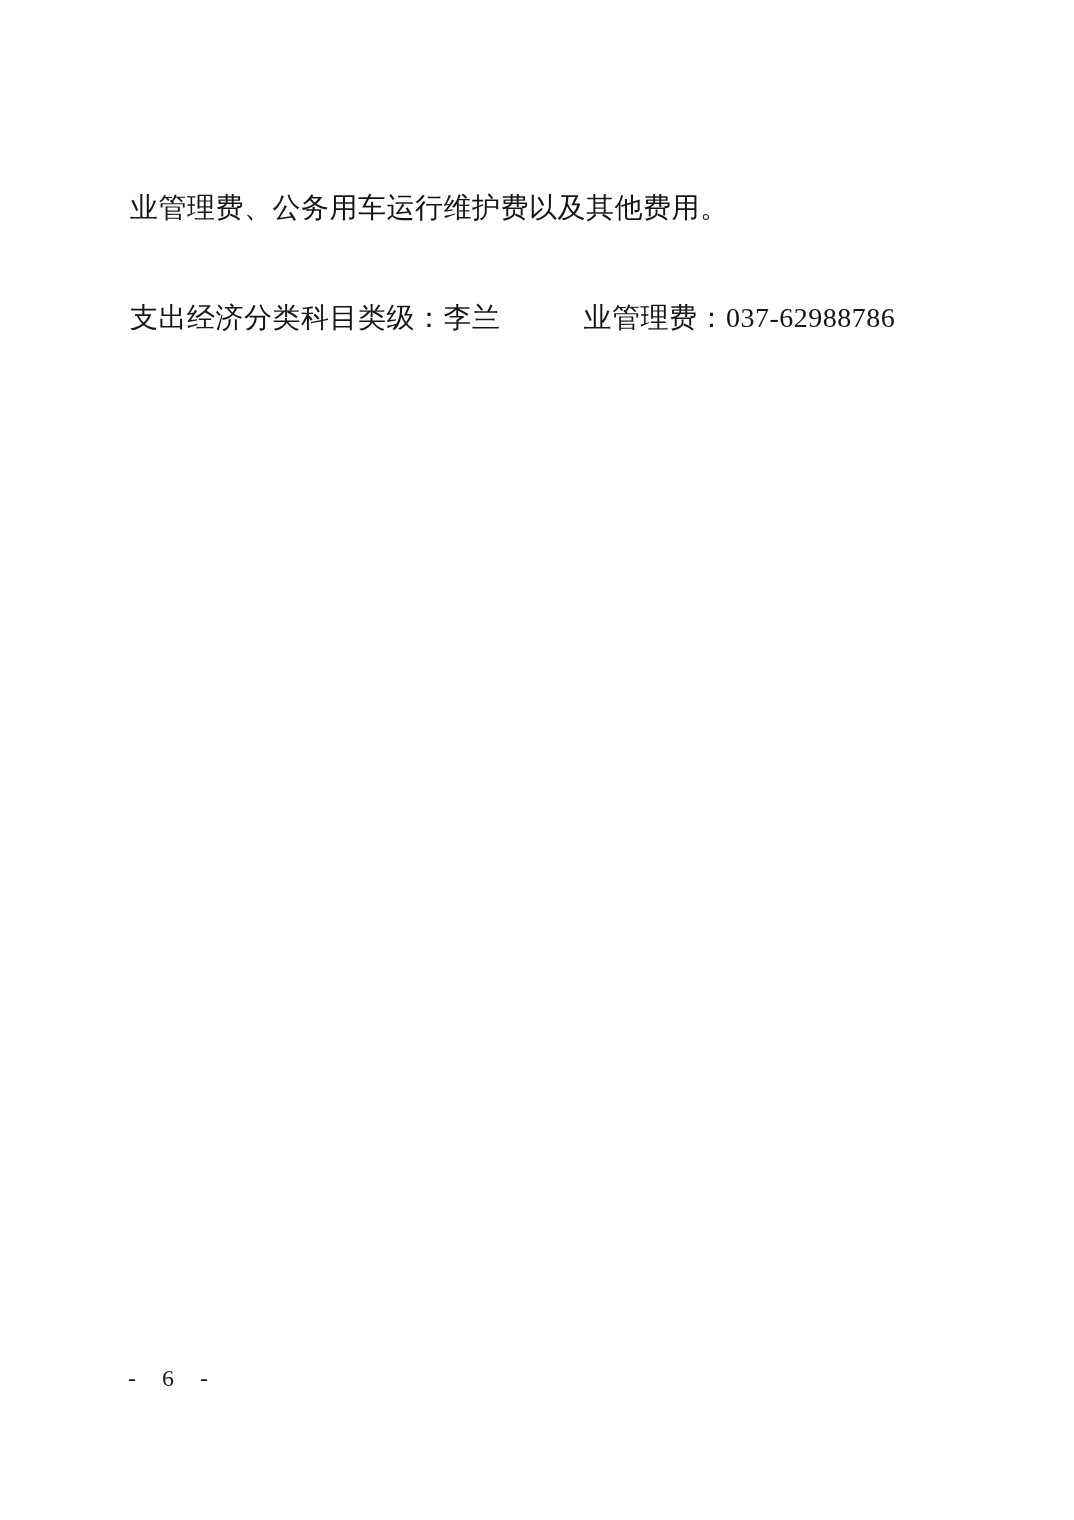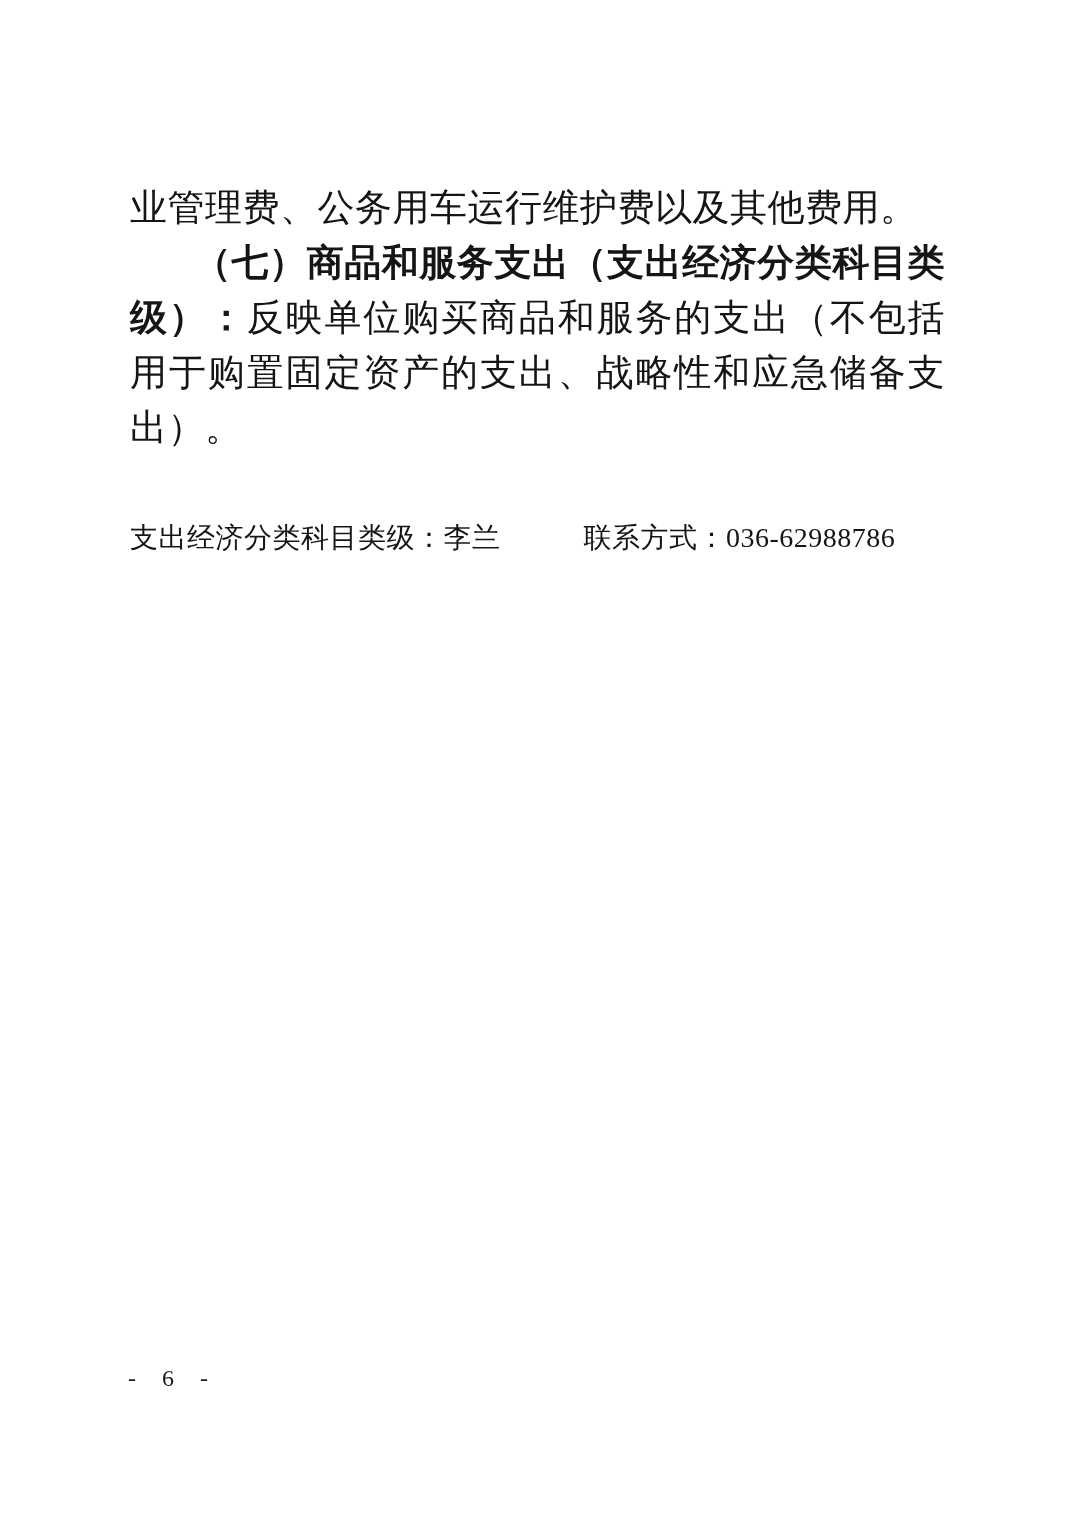--- a/index.html
+++ b/index.html
@@ -17,21 +17,21 @@
     overflow: hidden;
   }
   .content {
     position: absolute;
     left: 130px;
     top: 180px;
     width: 815px;
   }
   .para {
     margin: 0;
-    font-size: 37px;
+    font-size: 28px;
     line-height: 55px;
     text-align: justify;
     text-justify: inter-character;
     letter-spacing: 0.5px;
   }
   .para.indent {
     text-indent: 64px;
   }
   .section-heading {
     font-weight: bold;
@@ -63,27 +63,24 @@
 <body>
 
 <div class="page">
   <div class="content">
 
     <p class="para">
       <span>业管理费、公务用车运行维护费以及其他费用。</span>
     </p>
 
 
-    <p class="para indent">
-      <span class="section-heading">（七）商品和服务支出（支出经济分类科目类级）：</span><span>反映单位购买商品和服务的支出（不包括用于购置固定资产的支出、战略性和应急储备支出）。</span>
-    </p>
 
 
     <div class="contact-line">
-      <span>支出经济分类科目类级：</span><span>李兰</span><span class="contact-gap"></span><span>联系方式：</span><span>036-62988786</span>
+      <span>支出经济分类科目类级：</span><span>李兰</span><span class="contact-gap"></span><span>业管理费：</span><span>037-62988786</span>
     </div>
 
   </div>
 
   <div class="footer">
     <span>- 6 -</span>
   </div>
 </div>
 
 </body></html>

